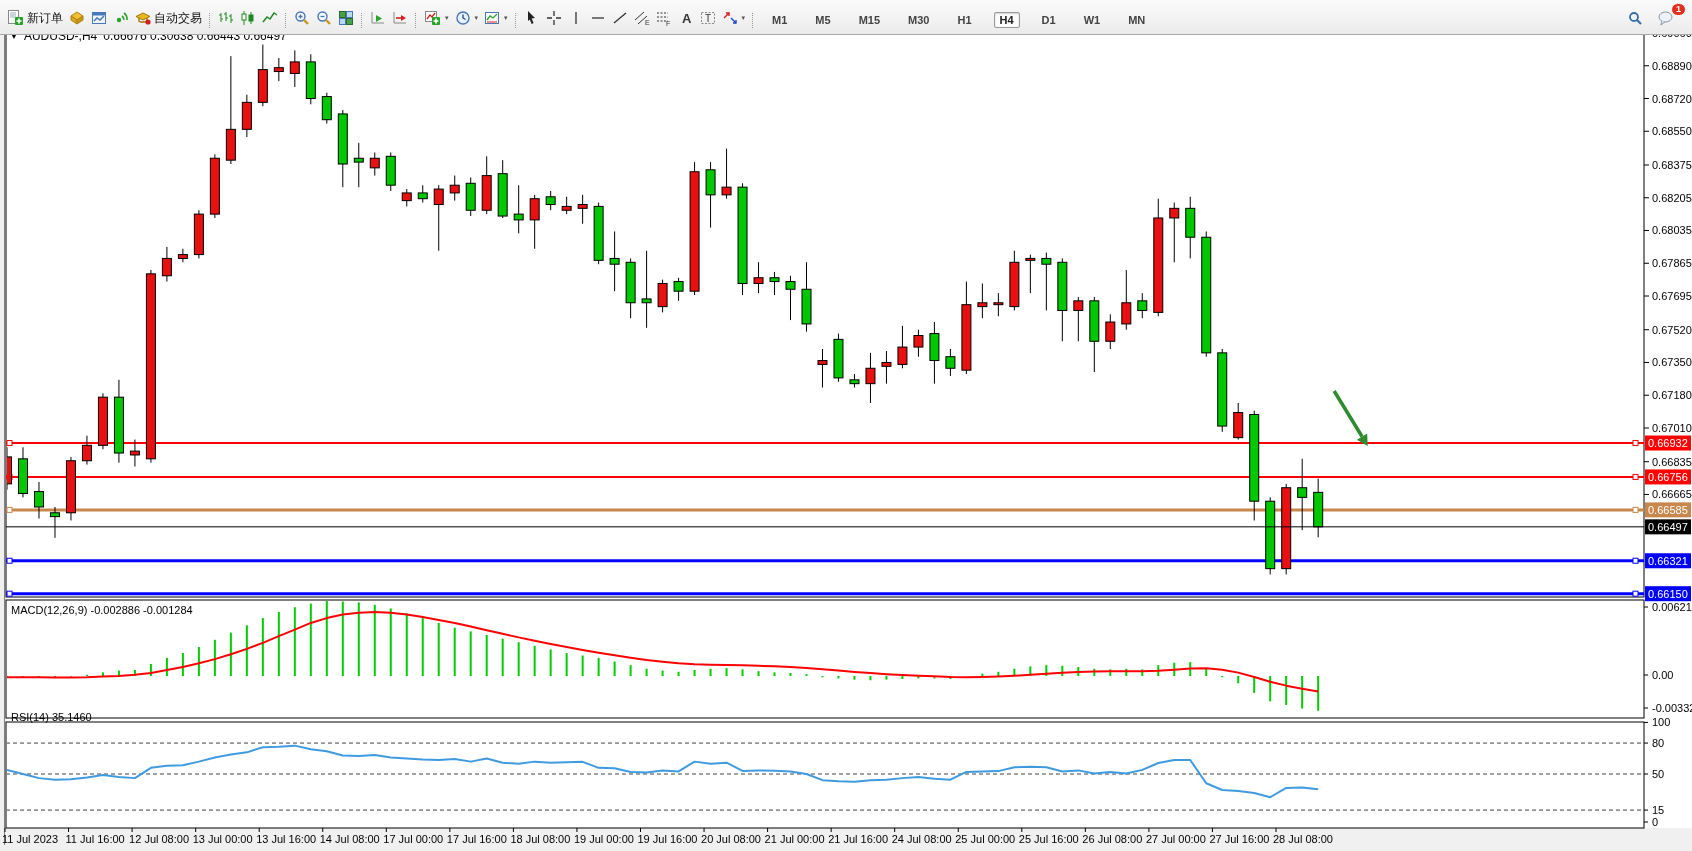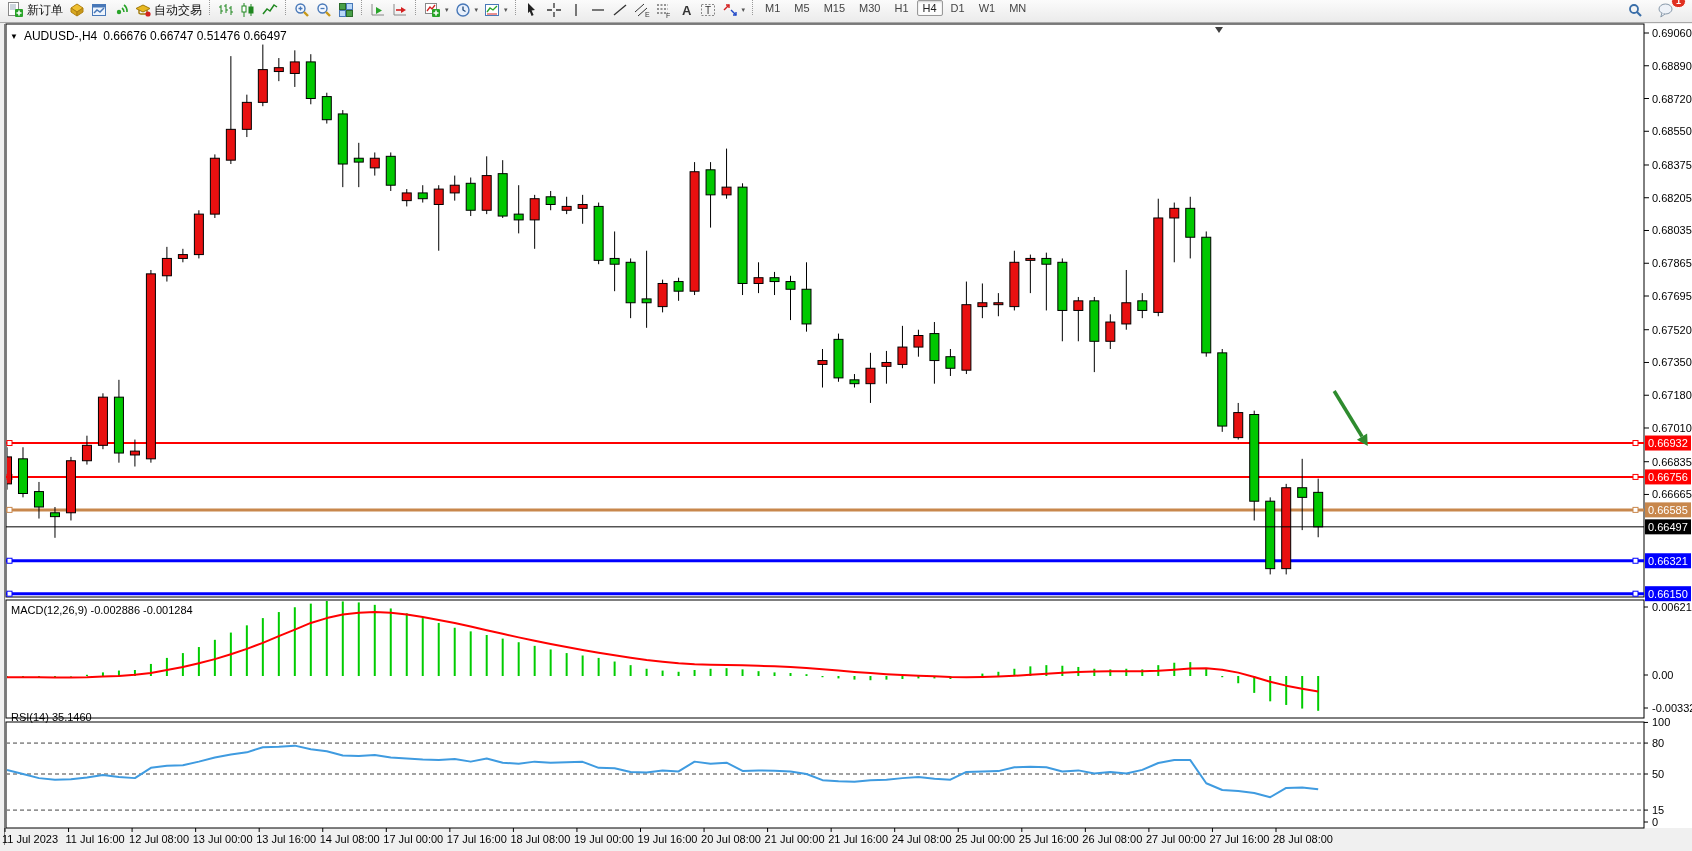--- a/index.html
+++ b/index.html
@@ -1,22 +1,22 @@
 <!DOCTYPE html>
 <html><head>
 <meta charset="utf-8">
 <style>
   html,body{margin:0;padding:0;}
   body{width:1692px;height:851px;background:#f0f0f0;font-family:"Liberation Sans",sans-serif;overflow:hidden;position:relative;}
-  #toolbar{height:22px;display:flex;align-items:flex-start;background:linear-gradient(#fbfbfb,#ebebeb);border-bottom:1px solid #a8a8a8;padding:0 4px;position:relative;z-index:5;}
+  #toolbar{height:22px;display:flex;align-items:flex-end;background:linear-gradient(#fbfbfb,#ebebeb);border-bottom:1px solid #a8a8a8;padding:6px 4px;position:relative;z-index:5;}
   .tbtn{display:flex;align-items:center;gap:3px;height:20px;padding:0 3px;font-size:12px;color:#111;cursor:default;white-space:nowrap;}
   .tbtn svg{display:block;}
   .caret{font-size:7px;color:#555;margin-left:1px;}
   .tsep{width:1px;height:15px;border-left:1px dotted #999;margin:0 4px;}
-  .tfbtn{font-size:11px;font-weight:normal;color:#444;padding:1px 5px;margin:0 1px;border:1px solid transparent;border-radius:2px;}
+  .tfbtn{font-size:11px;font-weight:bold;color:#444;padding:1px 5px;margin:0 8px;border:1px solid transparent;border-radius:2px;}
   .tfbtn.active{background:#fdfdfd;border-color:#999;box-shadow:inset 0 1px 2px rgba(0,0,0,.18);color:#222;}
   #tb-right{margin-left:auto;display:flex;align-items:center;gap:8px;padding-right:10px;}
   .badge{position:absolute;top:-5px;right:-8px;background:#e03020;color:#fff;border-radius:8px;font-size:9px;line-height:11px;padding:0 4px;font-weight:bold;border:1px solid #fff;}
   #chart-wrap{position:absolute;left:0;top:23px;width:1692px;height:828px;}
   #chart-svg{position:absolute;left:0;top:0;}
   .overlay-label{position:absolute;font-size:11px;color:#000;white-space:nowrap;z-index:4;}
   #symbol-title{left:10px;top:6px;font-size:12px;display:flex;align-items:center;gap:6px;}
   #symbol-title .tri{font-size:8px;}
 </style>
 </head>
@@ -728,17 +728,17 @@
         <text x="1145.8999999999999" y="843" font-size="11" font-family="&quot;Liberation Sans&quot;,sans-serif" fill="#000">27 Jul 00:00</text>
         <line x1="1212.45" y1="828" x2="1212.45" y2="832" stroke="#000"></line>
         <text x="1209.45" y="843" font-size="11" font-family="&quot;Liberation Sans&quot;,sans-serif" fill="#000">27 Jul 16:00</text>
         <line x1="1276" y1="828" x2="1276" y2="832" stroke="#000"></line>
         <text x="1273" y="843" font-size="11" font-family="&quot;Liberation Sans&quot;,sans-serif" fill="#000">28 Jul 08:00</text>
       </g>
     </svg>
   <div id="symbol-title" class="overlay-label">
     <span class="tri">▼</span>
     <span>AUDUSD-,H4</span>
-    <span>0.66676 0.66747 0.51476 0.66497</span>
+    <span>0.66676 0.30638 0.66443 0.66497</span>
   </div>
   <div id="macd-label" class="overlay-label" style="left:11px;top:581px;">MACD(12,26,9) -0.002886 -0.001284</div>
   <div id="rsi-label" class="overlay-label" style="left:11px;top:688px;">RSI(14) 35.1460</div>
 </div>
 
 </body></html>

